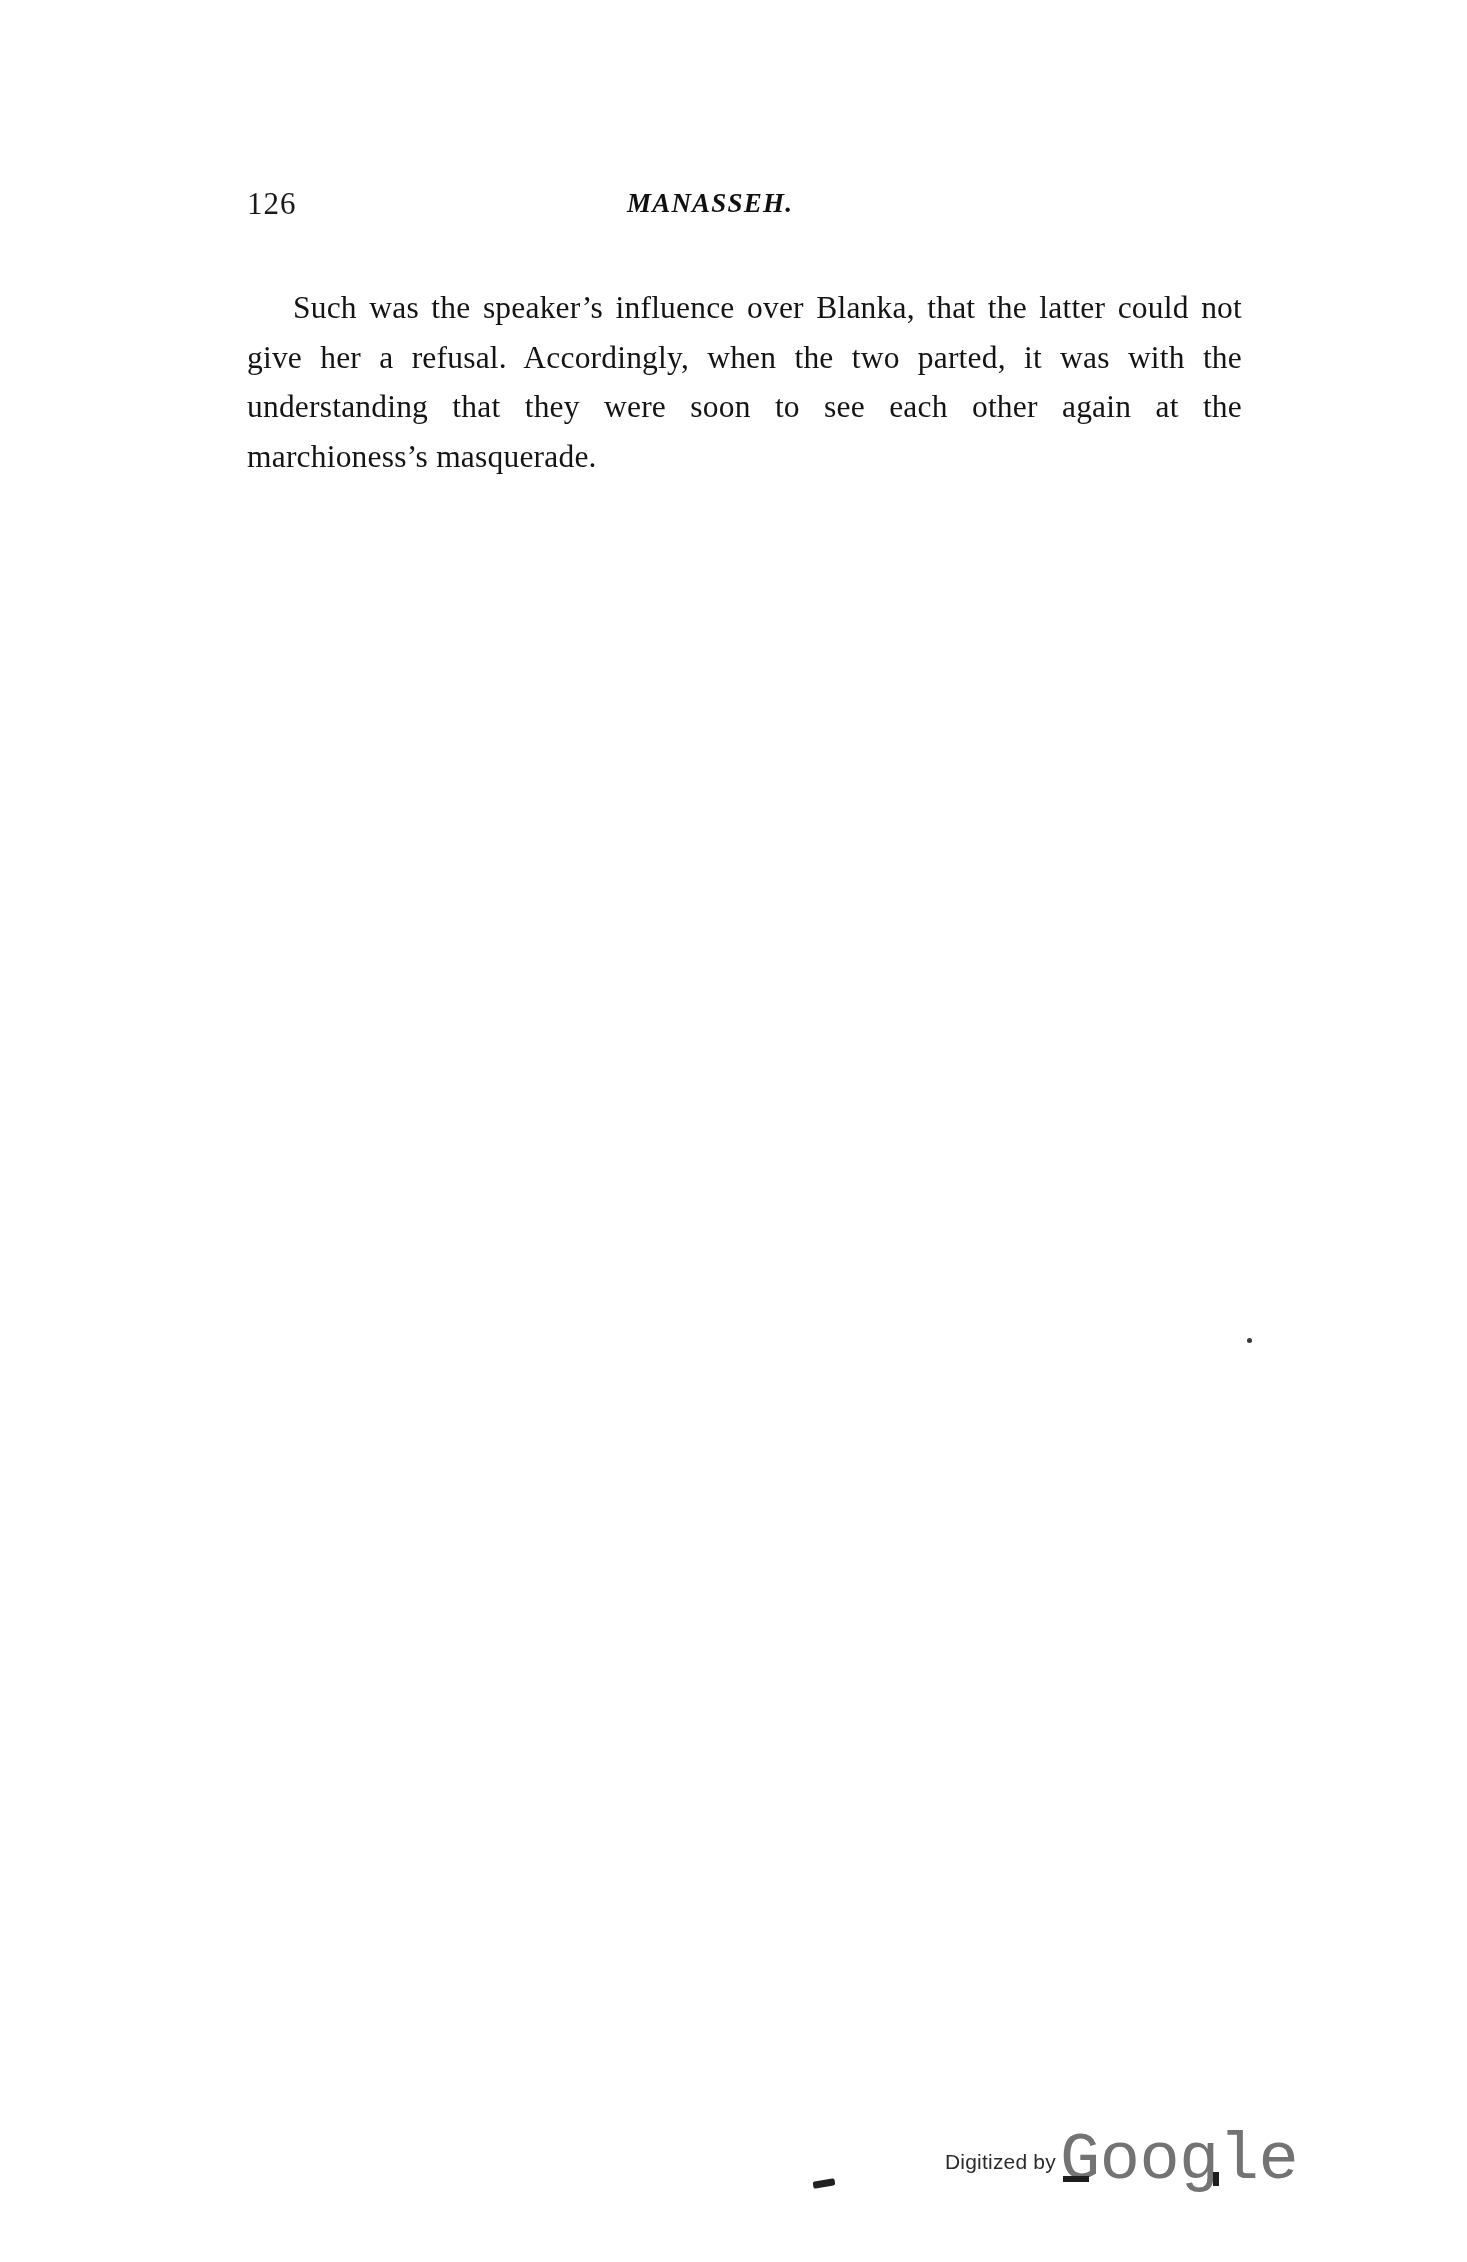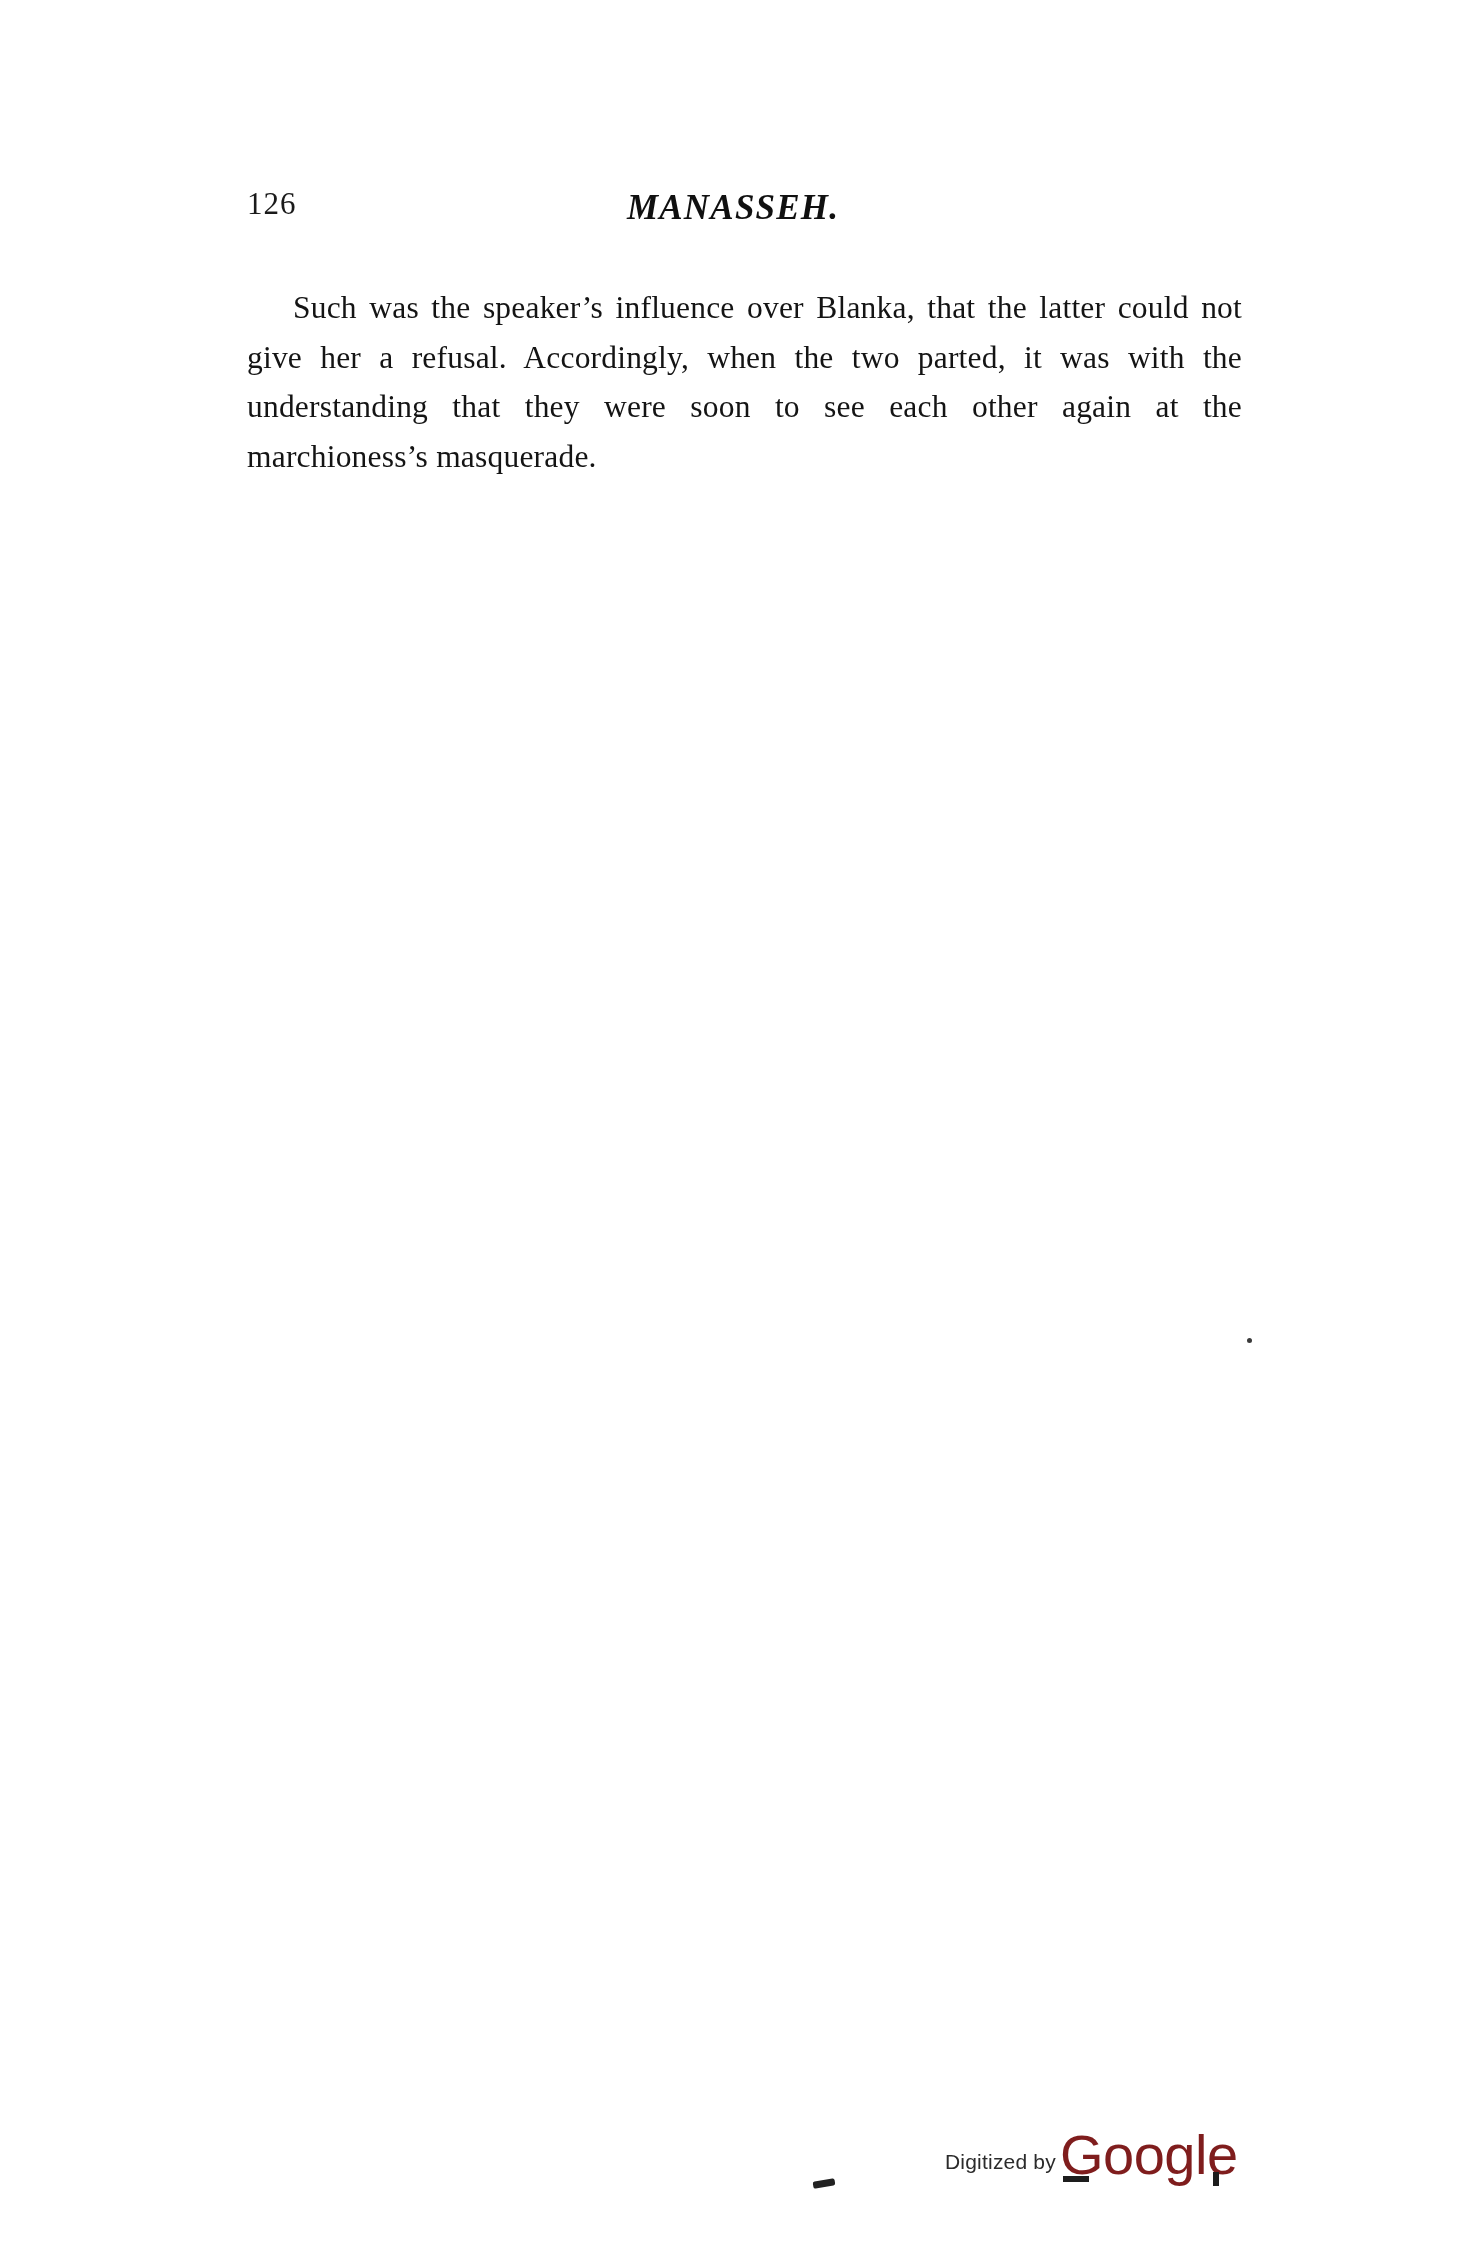--- a/index.html
+++ b/index.html
@@ -41,21 +41,21 @@
     color: #1a1a1a;
   }
 
   .running-title {
     position: absolute;
     left: 380px;
     top: 2px;
     font-family: "Liberation Serif", serif;
     font-style: italic;
     font-weight: bold;
-    font-size: 35px;
+    font-size: 27px;
     letter-spacing: 1.2px;
     color: #101010;
   }
 
   .body-text {
     position: absolute;
     left: 247px;
     top: 283px;
     width: 995px;
   }
@@ -117,23 +117,23 @@
     font-family: "Liberation Sans", sans-serif;
     font-size: 21px;
     color: #2b2b2b;
     letter-spacing: 0.2px;
   }
 
   .google-word {
     position: absolute;
     left: 115px;
     top: 2px;
-    font-family: Liberation Sans, sans-serif;
-    font-size: 56px;
-    color: #7f1d1d;
+    font-family: Liberation Mono, monospace;
+    font-size: 67px;
+    color: #737373;
     letter-spacing: -0.5px;
   }
 
   .g-underscore {
     position: absolute;
     left: 118px;
     top: 56px;
     width: 26px;
     height: 6px;
     background: #1d1d1d;

